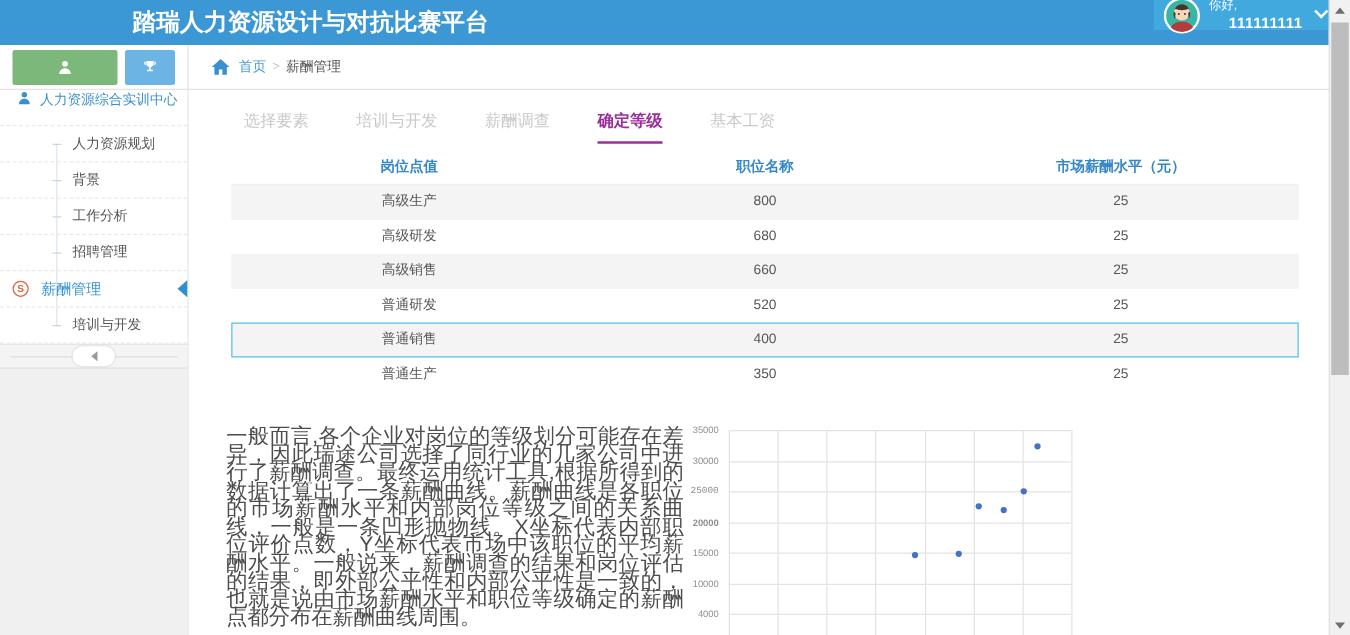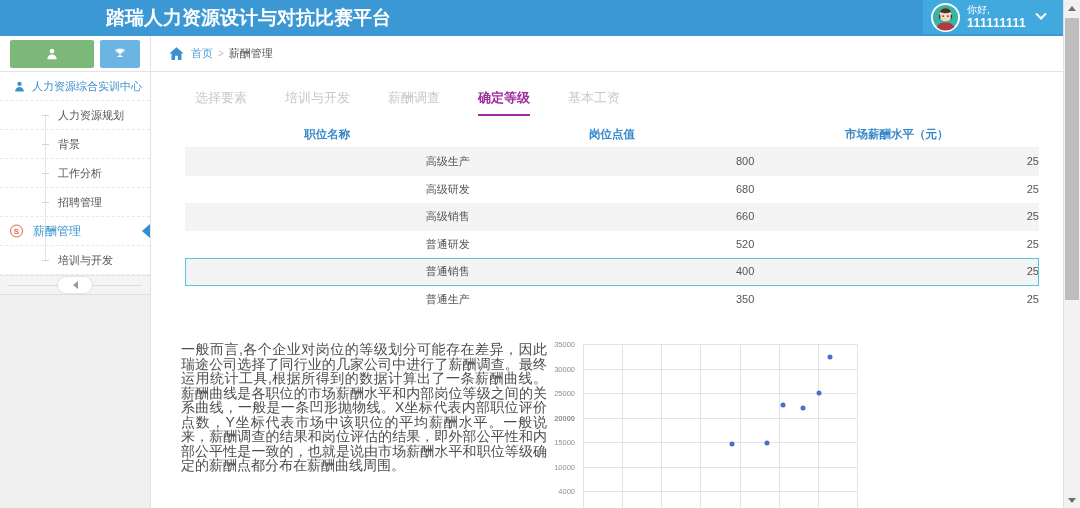--- a/index.html
+++ b/index.html
@@ -7,39 +7,39 @@
   body { font-family:"Liberation Sans","DejaVu Sans",sans-serif; }
   .page { position:relative; width:1080px; height:508px; overflow:hidden; background:#fff; }
 
   
   .hdr { position:absolute; left:0; top:0; right:17px; height:36px; background:#3b98d4; display:flex; align-items:center; }
   .logo { display:flex; align-items:flex-end; padding-left:8px; width:96px; cursor:pointer; }
   .logo-txt { display:flex; flex-direction:column; line-height:1;gap:46px; }
   .logo-sub { font-size:6.5px; color:#fff; letter-spacing:1.5px; margin-bottom:1px; }
   .logo-main { font-size:15px; font-weight:bold; font-style:italic; color:#fff; letter-spacing:.5px; }
   .title { font-size:19px; font-weight:bold; color:#fff; margin-left:10px; white-space:nowrap; }
-  .userbox { position:absolute; right:0; top:0; height:34px; width:140px; background:#41a9de; display:flex; align-items:center; gap:7px; padding-left:8px; cursor:pointer; }
+  .userbox { position:absolute; right:0; top:0; height:24px; width:140px; background:#41a9de; display:flex; align-items:center; gap:7px; padding-left:8px; cursor:pointer; }
   .avatar { width:29px; height:29px; flex:0 0 auto; }
   .greet { color:#fff; font-size:10px; line-height:1.3; }
-  .uname { font-size:12px; font-weight:bold; letter-spacing:.5px; }
+  .uname { font-size:12px; font-weight:bold; letter-spacing:.5px;margin-left:16px; }
   .chev { width:8px; height:8px; border-right:2px solid #fff; border-bottom:2px solid #fff; transform:rotate(45deg) translate(-2px,-2px); margin-left:4px; }
 
   
   .toolbar { position:absolute; left:0; top:36px; right:0; height:36px; background:#fff; border-bottom:1px solid #e3e3e3; }
   .tb-btn { position:absolute; top:4px; height:28px; border:none; border-radius:2px; display:flex; align-items:center; justify-content:center; cursor:pointer; }
   .tb-btn.green { left:10px; width:84px; background:#7cb87a; }
   .tb-btn.blue  { left:100px; width:40px; background:#6cb4e4; }
   .crumbs { position:absolute; left:167px; top:0; height:100%; display:flex; align-items:center; gap:5px; }
   .crumb-home { color:#4a9fd8; font-size:11px; cursor:pointer; }
   .crumb-sep { color:#c0c0c0; font-size:10px; }
   .crumb-cur { color:#555; font-size:11px; }
 
   
   .sidebar { position:absolute; left:0; top:72px; width:150px; bottom:0; background:#fff; display:flex; flex-direction:column; }
-  .side-root { height:29px; display:flex; align-items:center; padding-left:13px; gap:6px; color:#3a8fcc; font-size:11px; border-bottom:1px dashed #e9e9e9; cursor:pointer; white-space:nowrap; }
+  .side-root { height:29px; display:flex; padding-left:13px; gap:6px; color:#3a8fcc; font-size:11px; border-bottom:1px dashed #e9e9e9; cursor:pointer; white-space:nowrap; }
   .side-menu { position:relative; }
   .side-menu::before { content:""; position:absolute; left:45px; top:14px; bottom:14px; width:1px; background:#dce6f0; }
   .side-item { position:relative; height:29px; line-height:29px; padding-left:58px; font-size:11px; color:#555; border-bottom:1px dashed #e9e9e9; cursor:pointer; white-space:nowrap; }
   .side-item::before { content:""; position:absolute; left:42px; top:50%; width:7px; height:1px; background:#c9d6e2; }
   .side-item.active { padding-left:33px; color:#3a97d3; font-size:12px; }
   .side-item.active::before { display:none; }
   .badge { position:absolute; left:10px; top:50%; transform:translateY(-50%); width:13px; height:13px; border:1px solid #e0633c; border-radius:50%; color:#e0633c; font-size:8px; line-height:11px; text-align:center; font-weight:bold; }
   .active-arrow { position:absolute; right:0; top:50%; transform:translateY(-50%); width:0; height:0; border-top:7px solid transparent; border-bottom:7px solid transparent; border-right:8px solid #2f8fd0; }
   .collapse-bar { position:relative; height:20px; background:#f4f4f4; border-top:1px solid #e6e6e6; border-bottom:1px solid #dfdfdf; }
   .collapse-bar::before { content:""; position:absolute; left:8px; right:8px; top:50%; height:1px; background:#ddd; }
@@ -49,26 +49,26 @@
   .vdivider { position:absolute; left:150px; top:36px; bottom:0; width:1px; background:#e3e3e3; }
 
   
   .main { position:absolute; left:151px; top:72px; right:17px; bottom:0; background:#fff; overflow:hidden; }
   .tabs { position:absolute; left:44px; top:16px; white-space:nowrap; }
   .tab { display:inline-block; margin-right:38px; font-size:13px; color:#c9c9c9; padding-bottom:7px; cursor:pointer; }
   .tab.active { color:#9c2e9c; font-weight:bold; border-bottom:2px solid #9c2e9c; }
 
   .table { position:absolute; left:34px; top:48px; width:854px; }
   .thead { display:grid; grid-template-columns:1fr 1fr 1fr; height:28px; line-height:28px; font-weight:bold; color:#3687c8; font-size:11.5px; text-align:center; border-bottom:1px solid #f0f0f0; }
-  .trow { display:grid; grid-template-columns:1fr 1fr 1fr; height:27.5px; line-height:27.5px; font-size:11px; color:#555; text-align:right; cursor:pointer; }
+  .trow { display:grid; grid-template-columns:1fr 1fr 1fr; height:27.5px; line-height:27.5px; font-size:11px; color:#555; text-align:center; cursor:pointer; }
   .trow.odd { background:#f4f4f4; }
   .trow.selected { outline:1px solid #56c4e8; outline-offset:-1px; }
 
   .bottom { position:absolute; left:30px; top:264px; right:10px; height:200px; }
-  .desc { width:366px; font-size:14px; line-height:14.5px; color:#4d4d4d; text-align:justify; padding-top:6px; }
+  .desc { width:366px; font-size:17px; line-height:14.5px; color:#4d4d4d; text-align:justify; padding-top:6px; }
 
   
   .chart { position:absolute; left:368px; top:0; width:320px; height:200px; }
   .ylabels { position:absolute; left:0; top:8px; width:28px; height:172px; }
   .ylab { position:absolute; right:2px; transform:translateY(-50%); font-size:7.5px; color:#8f8f8f; }
   .plot { position:absolute; left:34px; top:8px; width:274px; height:172px; }
   .vline { position:absolute; top:0; width:1px; height:172px; background:#e3e3e3; }
   .hline { position:absolute; left:0; right:0; height:1px; background:#e3e3e3; }
   .dot { position:absolute; width:5px; height:5px; border-radius:50%; transform:translate(-50%,-50%); cursor:pointer; }
 
@@ -162,22 +162,22 @@
     </div>
     <div class="side-rest"></div>
   </aside>
   <div class="vdivider"></div>
 
   <main class="main">
     <nav class="tabs"><span class="tab">选择要素</span><span class="tab">培训与开发</span><span class="tab">薪酬调查</span><span class="tab active">确定等级</span><span class="tab">基本工资</span></nav>
 
     <div class="table">
       <div class="thead">
+          <div class="th">岗位点值</div>
           <div class="th">职位名称</div>
-          <div class="th">岗位点值</div>
           <div class="th">市场薪酬水平（元）</div>
         </div>
       <div class="tbody">
           <div class="trow odd">
             <div class="td">高级生产</div>
             <div class="td">800</div>
             <div class="td">25</div>
           </div>
           <div class="trow">
             <div class="td">高级研发</div>
@@ -208,21 +208,21 @@
     </div>
 
     <div class="bottom">
       <p class="desc">一般而言,各个企业对岗位的等级划分可能存在差异，因此瑞途公司选择了同行业的几家公司中进行了薪酬调查。最终运用统计工具,根据所得到的数据计算出了一条薪酬曲线。薪酬曲线是各职位的市场薪酬水平和内部岗位等级之间的关系曲线，一般是一条凹形抛物线。X坐标代表内部职位评价点数，Y坐标代表市场中该职位的平均薪酬水平。一般说来，薪酬调查的结果和岗位评估的结果，即外部公平性和内部公平性是一致的，也就是说由市场薪酬水平和职位等级确定的薪酬点都分布在薪酬曲线周围。</p>
       <div class="chart">
         <div class="ylabels">
             <span class="ylab" style="top: 147.429px;">4000</span>
             <span class="ylab" style="top: 122.857px; text-align: center;">10000</span>
             <span class="ylab" style="top: 98.2857px;">15000</span>
             <span class="ylab" style="top: 73.7143px; font-weight: bold;">20000</span>
-            <span class="ylab" style="top: 49.1429px;">25000</span>
+            <span class="ylab" style="top: 49.1429px; font-family: Liberation Mono, monospace;">25000</span>
             <span class="ylab" style="top: 24.5714px;">30000</span>
             <span class="ylab" style="top: 0px;">35000</span>
           </div>
         <div class="plot">
             <div class="vline" style="left: 0%;"></div>
             <div class="vline" style="left: 14.2857%;"></div>
             <div class="vline" style="left: 28.5714%;"></div>
             <div class="vline" style="left: 42.8571%;"></div>
             <div class="vline" style="left: 57.1429%;"></div>
             <div class="vline" style="left: 71.4286%;"></div>

